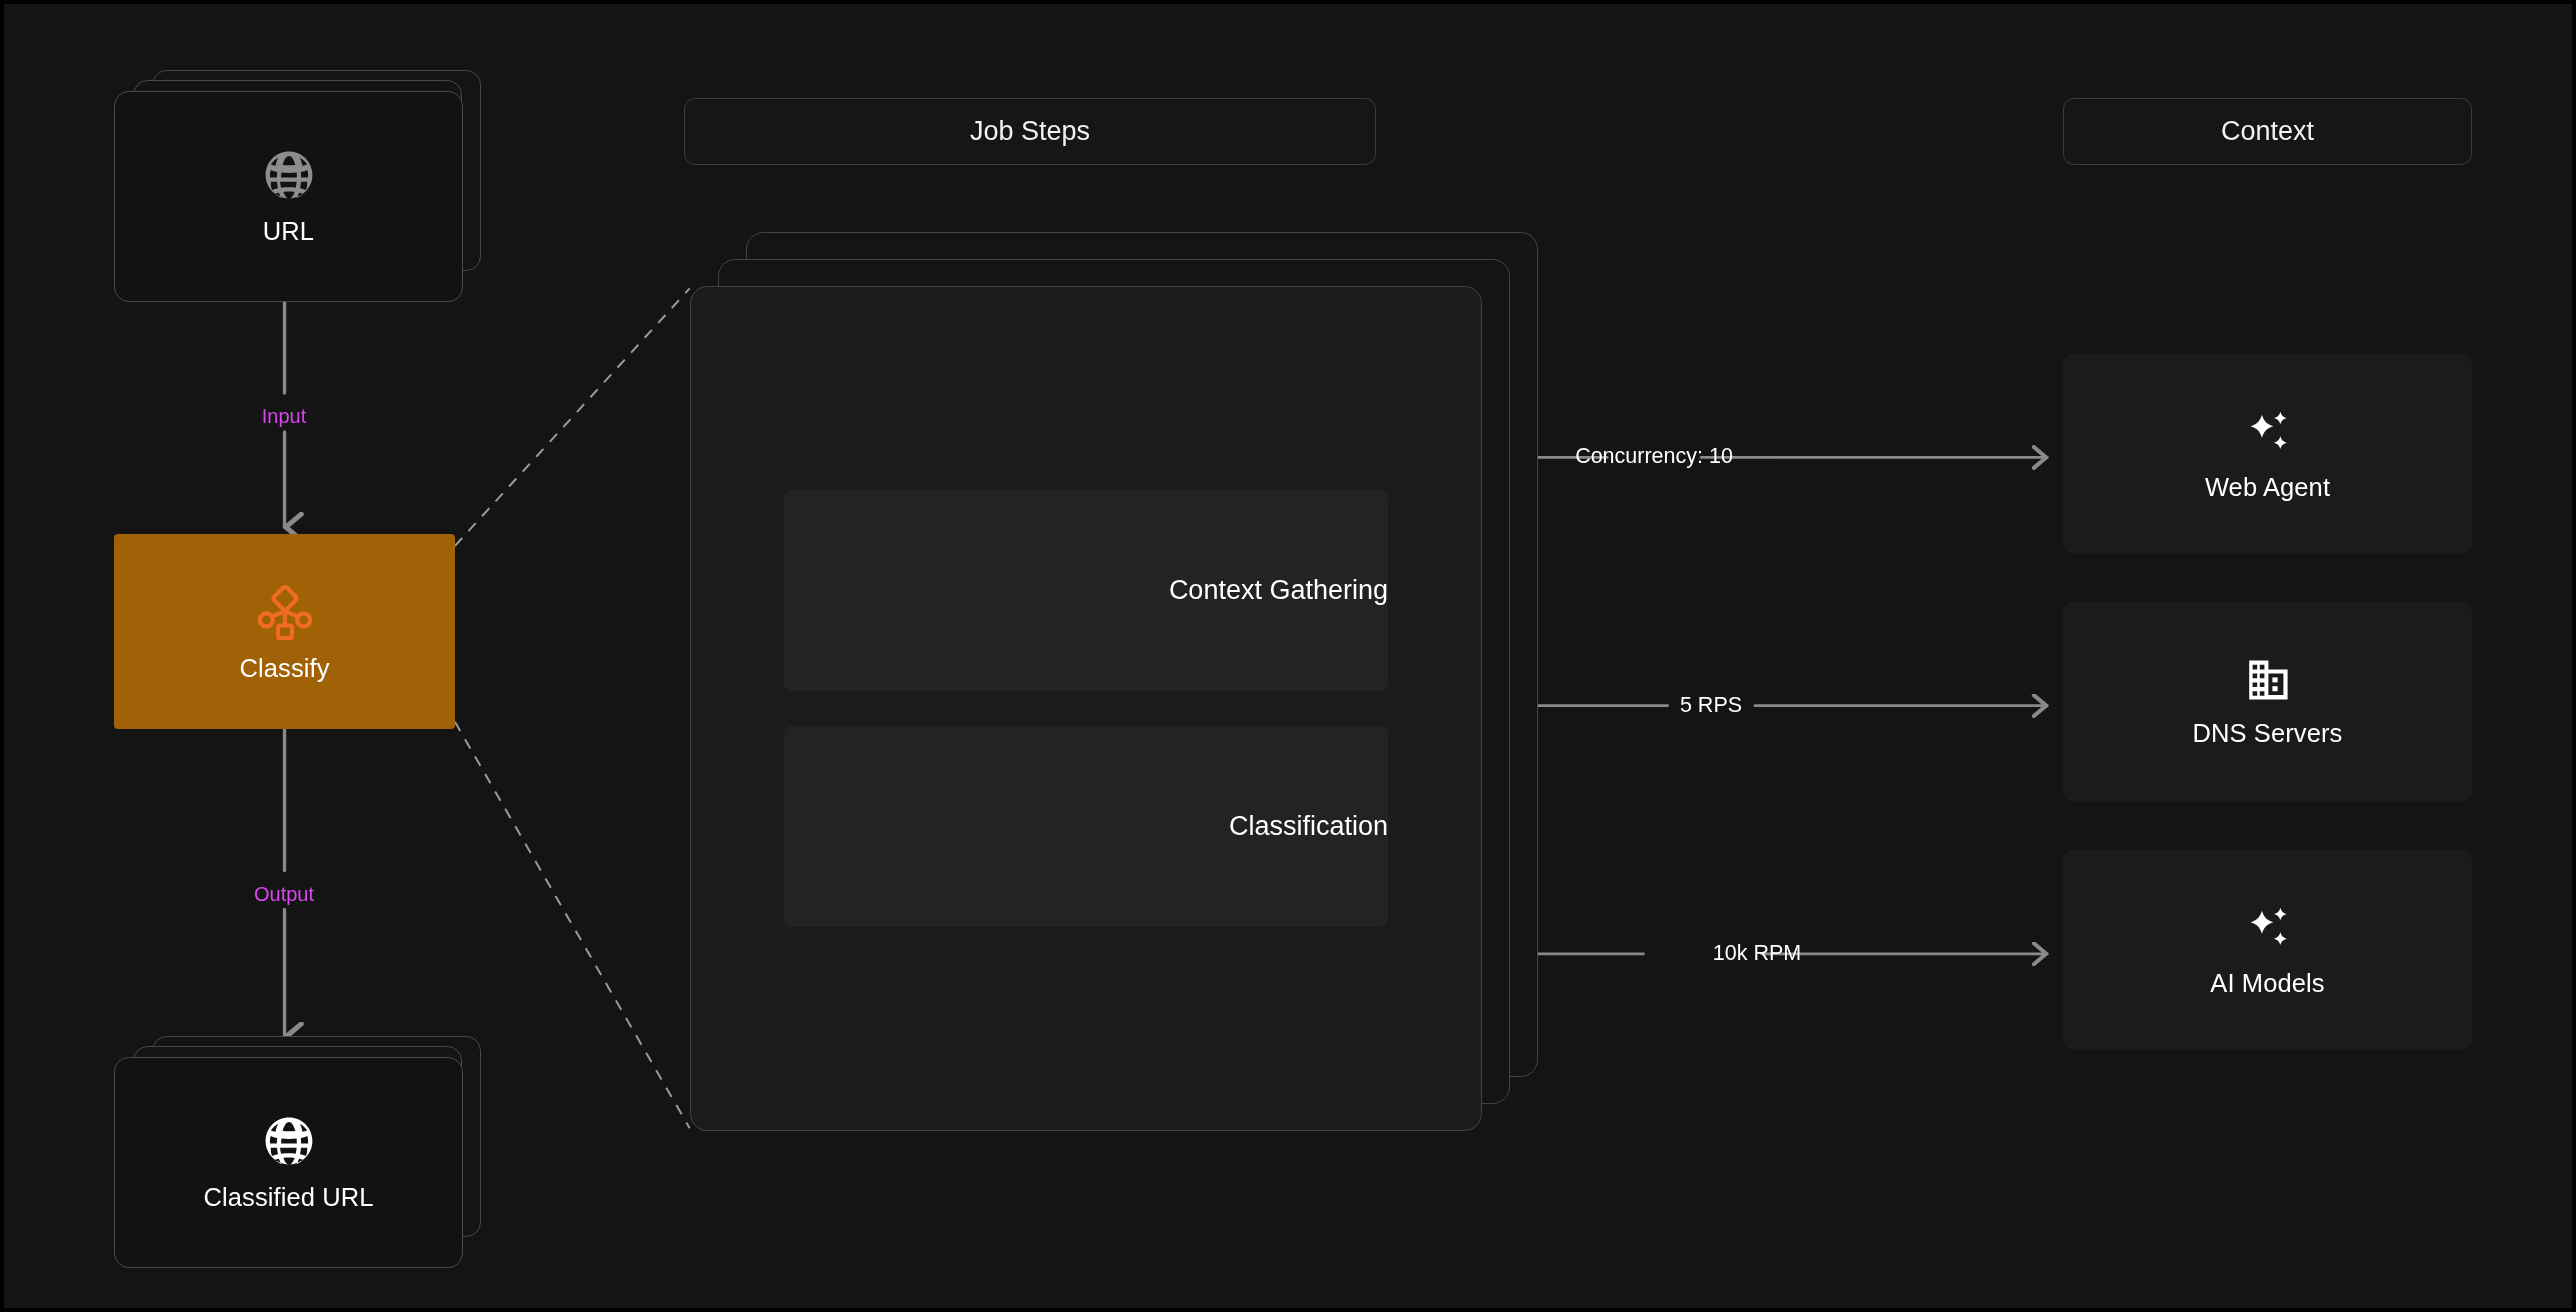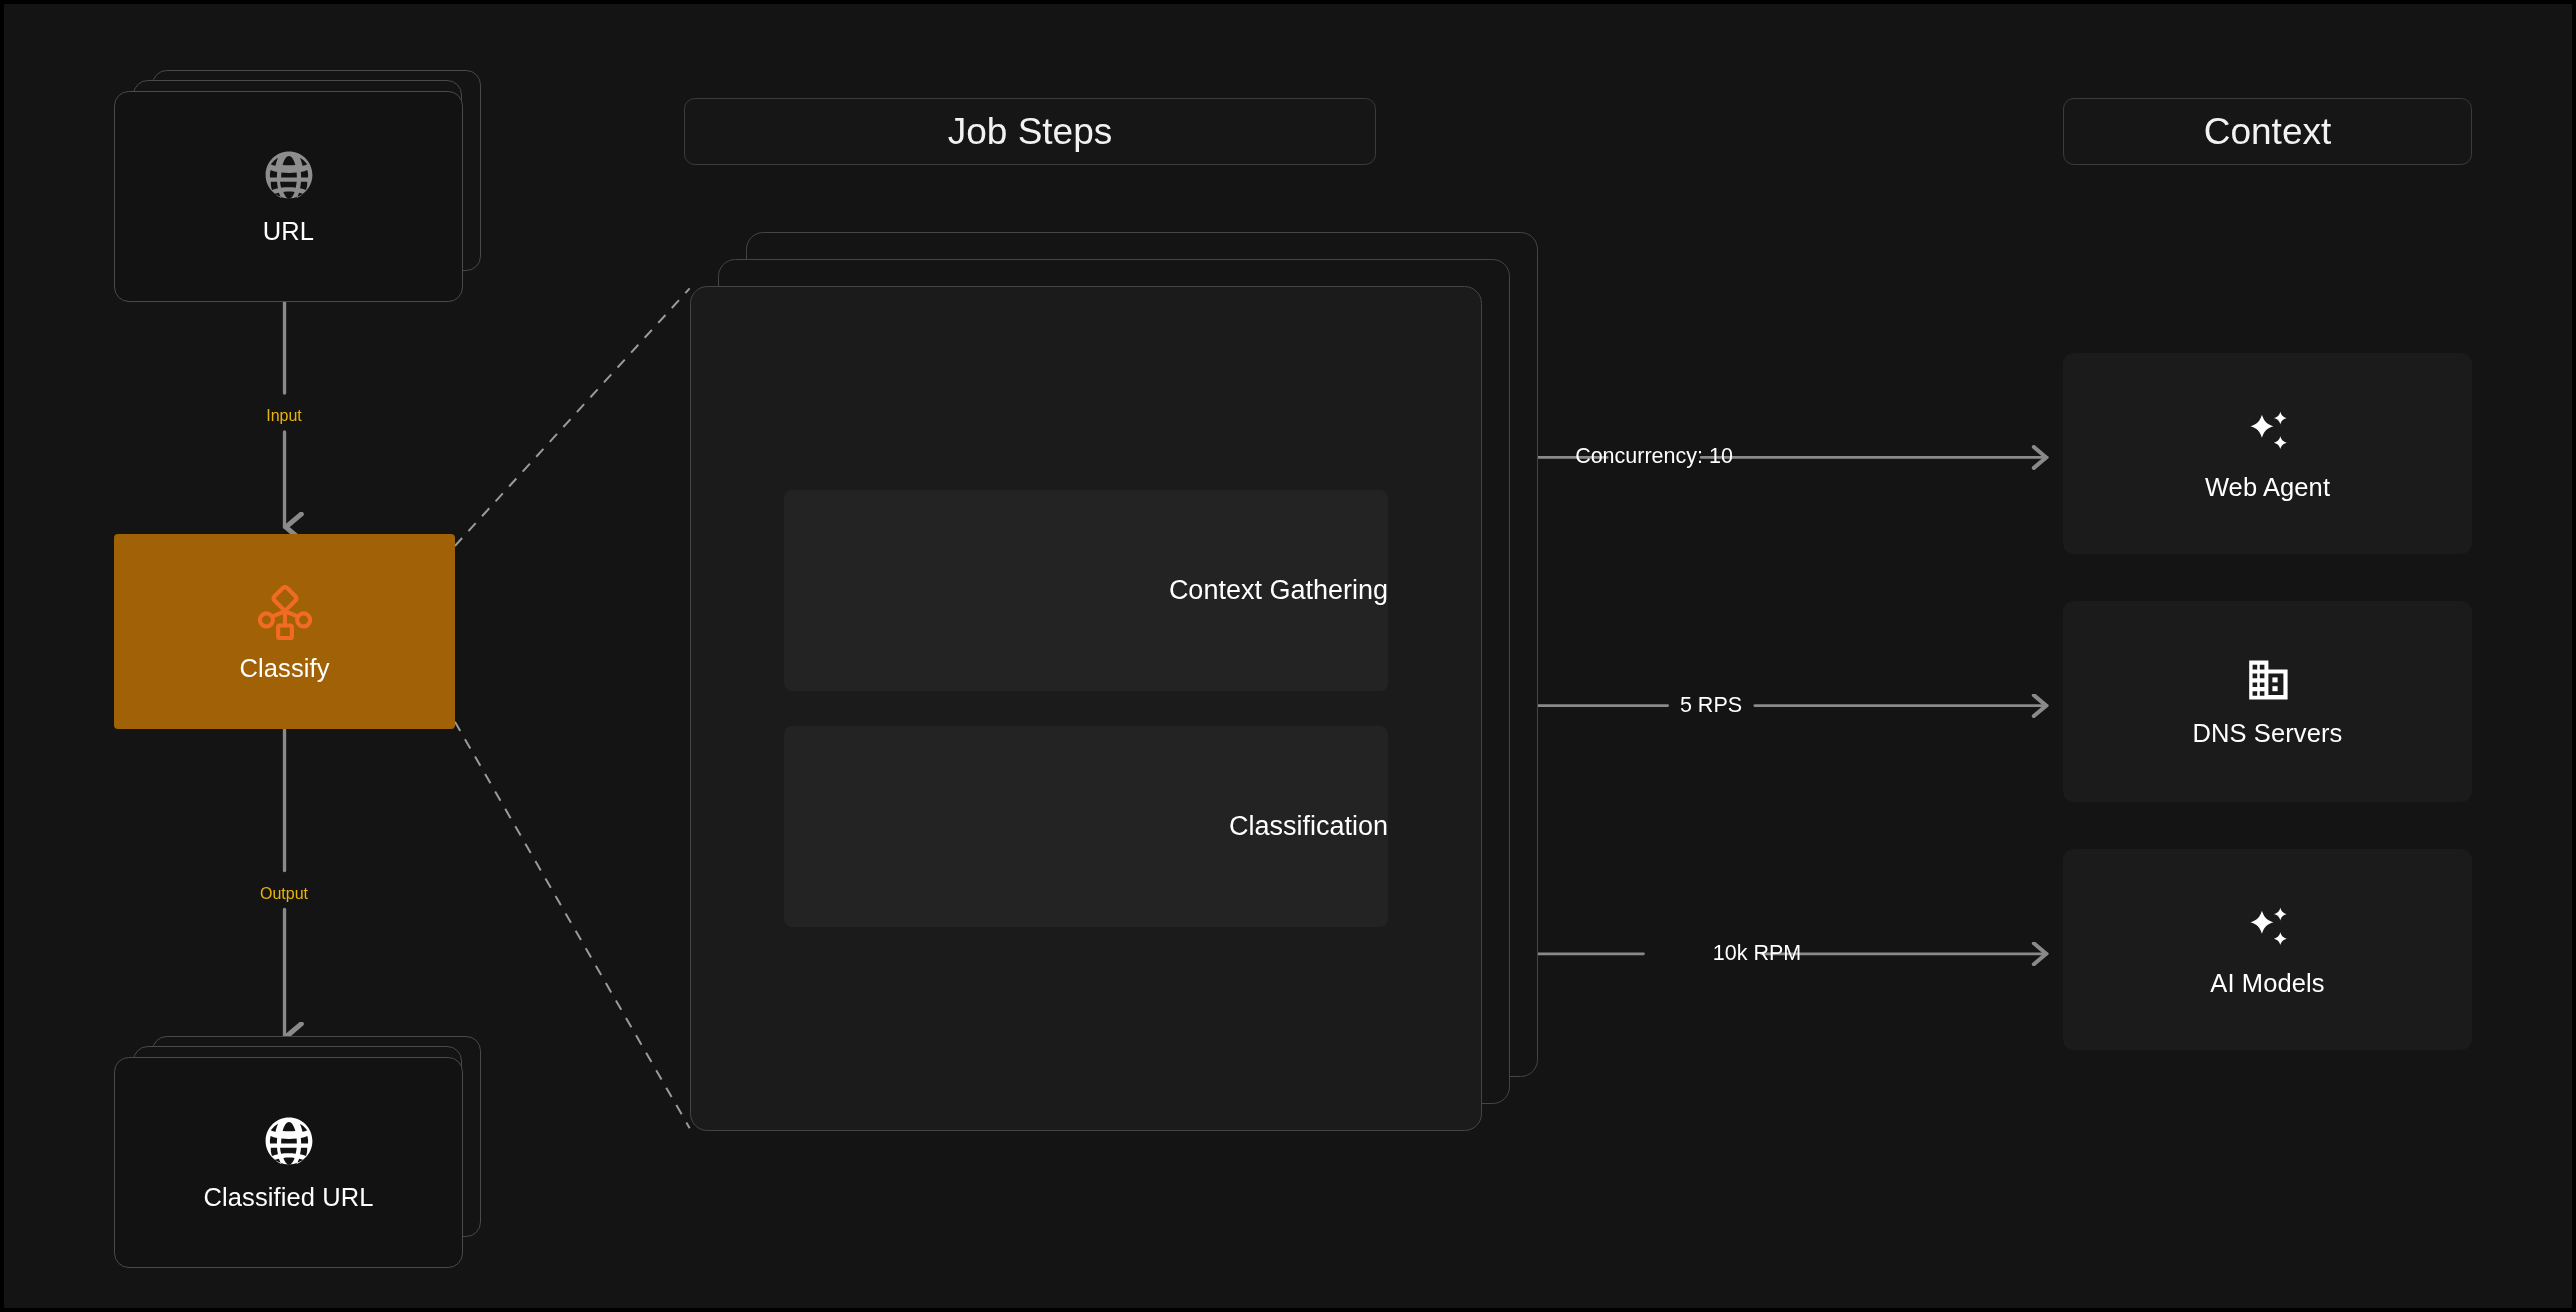--- a/index.html
+++ b/index.html
@@ -74,21 +74,21 @@
     border: 1.3px solid #3c3c3c;
     border-radius: 10.7px;
     background: #161616;
     box-sizing: border-box;
     display: flex;
     align-items: center;
     justify-content: center;
     gap: 14.8px;
   }
   .pill-label {
-    font-size: 37px;
+    font-size: 27px;
     color: #f2f2f2;
     line-height: 1;
     white-space: nowrap;
   }
   .brand-mark {
     font-size: 27px;
     font-weight: 700;
     color: #ffffff;
     letter-spacing: -0.8px;
     line-height: 1;
@@ -180,22 +180,22 @@
   .edge-label {
     position: absolute;
     z-index: 5;
     font-size: 21.5px;
     color: #ffffff;
     line-height: 1;
     white-space: nowrap;
     transform: translate(-50%, -50%);
   }
   .edge-label.small {
-    font-size: 16px;
-    color: #eab308;
+    font-size: 20px;
+    color: #d946ef;
   }
 
   .icon { display: block; }
 </style>
 </head>
 <body>
 
 <div id="canvas">
 
   <svg id="svg-layer" viewBox="0 0 3840 1956" xmlns="http://www.w3.org/2000/svg">

